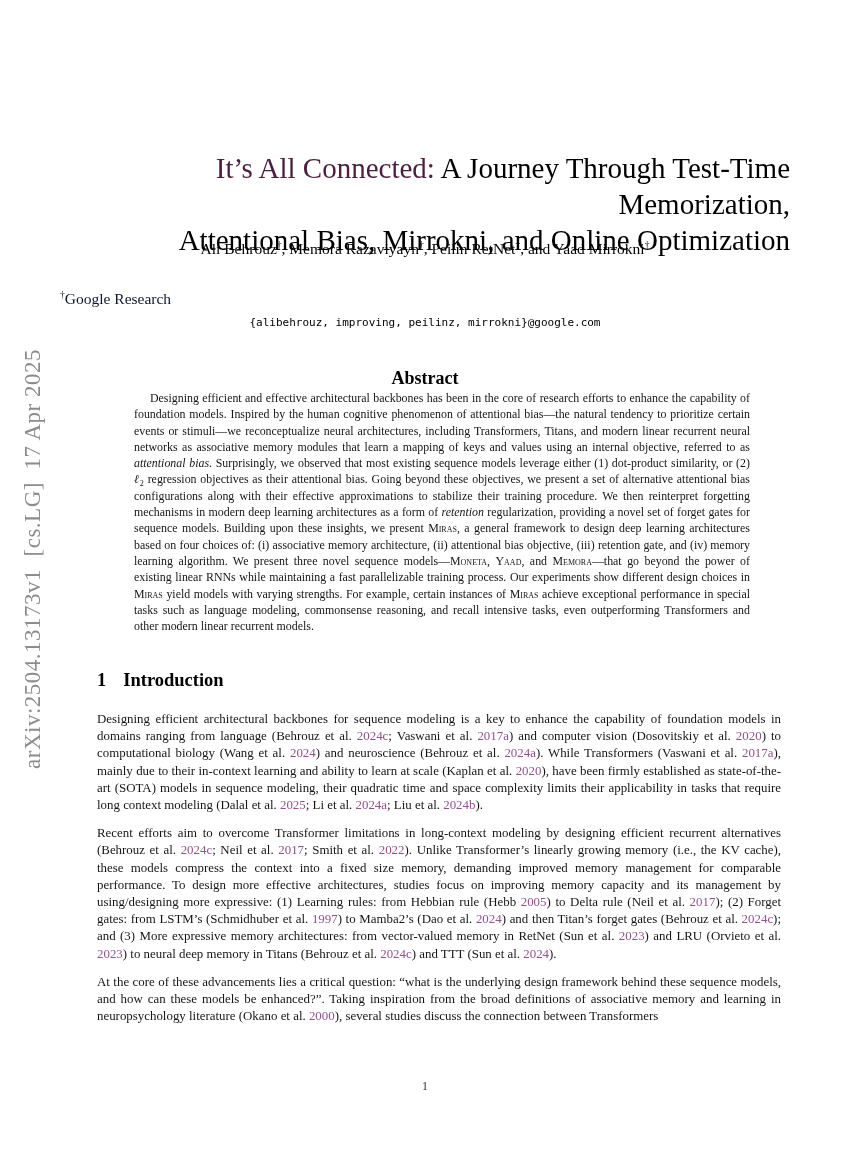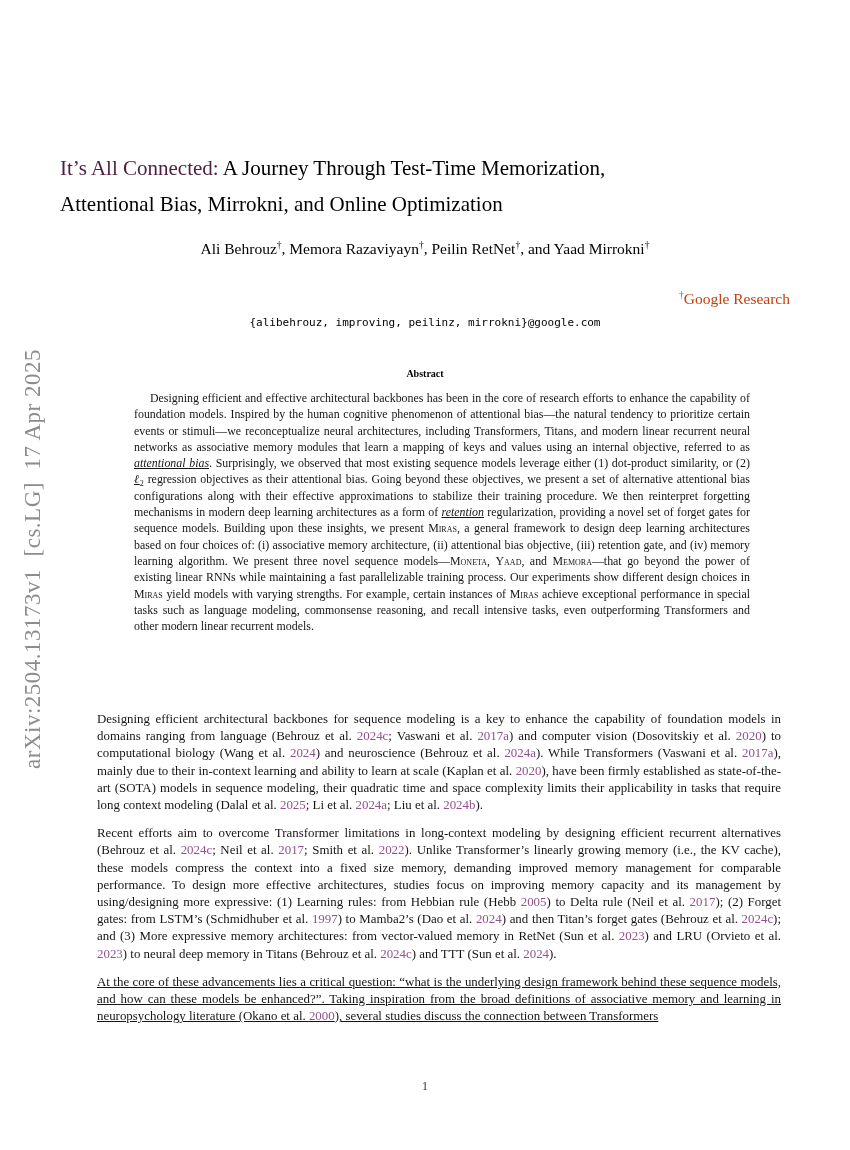--- a/index.html
+++ b/index.html
@@ -21,80 +21,80 @@
   .arxiv-stamp{
     position:absolute;left:20px;top:838px;width:558px;height:30px;
     transform:rotate(-90deg);transform-origin:top left;
     color:var(--stamp);font-size:23px;letter-spacing:0.5px;
     text-align:center;white-space:pre;
   }
 
   
   .title{
     position:absolute;top:150px;left:60px;right:60px;
-    text-align:left;font-size:21px;line-height:36px;color:#000;
+    text-align:right;font-size:29px;line-height:36px;color:#000;
   }
   .seg-accent{color:var(--accent);}
 
   
   .authors{
     position:absolute;top:240px;left:60px;right:60px;
     text-align:center;font-size:15.5px;color:#000;
   }
 
   
   .affiliation{
     position:absolute;top:290px;left:60px;right:60px;
-    text-align:right;font-size:15.5px;color:#c2410c;
+    text-align:left;font-size:15.5px;color:#0f172a;
   }
 
   
   .email{
     position:absolute;top:316px;left:60px;right:60px;
     text-align:center;
     font-family:"DejaVu Sans Mono","Liberation Mono",monospace;
     font-size:11px;color:#000;
   }
 
   
   .abstract-heading{
     position:absolute;top:368px;left:60px;right:60px;
-    text-align:center;font-size:10px;font-weight:bold;color:#000;
+    text-align:center;font-size:18px;font-weight:bold;color:#000;
   }
   .abstract-body{
     position:absolute;top:390px;left:134px;width:616px;
     font-size:11.9px;line-height:16.3px;text-align:justify;
     text-indent:16px;color:var(--ink);
   }
 
   
   .section-heading{
     position:absolute;top:670px;left:97px;right:70px;
     font-size:18.5px;font-weight:bold;color:#000;
   }
   .section-heading .sec-num{margin-right:17px;}
 
   
   .body-text{
     position:absolute;top:711px;left:97px;width:684px;
     font-size:12.9px;line-height:17.2px;text-align:justify;color:var(--ink);
   }
   .body-text p{margin:0 0 11px 0;}
-  .body-text p:last-child{margin-bottom:0;text-decoration:underline;}
+  .body-text p:last-child{margin-bottom:0;}
 
   
   .page-number{
     position:absolute;top:1079px;left:0;right:0;
     text-align:center;font-size:12px;color:#333;
   }
 
   
   .seg-t{}
   .seg-c{color:var(--citation);margin-top:16px;}
-  .seg-i{font-style:italic;text-decoration:underline;}
+  .seg-i{font-style:italic;}
   .seg-sc{font-variant:small-caps;}
   .seg-sub{font-size:68%;vertical-align:sub;line-height:0;}
   .seg-sup{font-size:62%;vertical-align:super;line-height:0;}
 </style>
 </head>
 <body>
 
 <div class="page">
 
   <div class="arxiv-stamp">arXiv:2504.13173v1  [cs.LG]  17 Apr 2025</div>
@@ -107,20 +107,23 @@
   <div class="authors"><span class="seg-t">Ali Behrouz</span><span class="seg-sup">†</span><span class="seg-t">, Memora Razaviyayn</span><span class="seg-sup">†</span><span class="seg-t">, Peilin RetNet</span><span class="seg-sup">†</span><span class="seg-t">, and Yaad Mirrokni</span><span class="seg-sup">†</span></div>
 
   <div class="affiliation"><span class="seg-sup">†</span><span class="seg-t">Google Research</span></div>
 
   <div class="email">{alibehrouz, improving, peilinz, mirrokni}@google.com</div>
 
   <div class="abstract-heading">Abstract</div>
 
   <div class="abstract-body"><span class="seg-t">Designing efficient and effective architectural backbones has been in the core of research efforts to enhance the capability of foundation models. Inspired by the human cognitive phenomenon of attentional bias—the natural tendency to prioritize certain events or stimuli—we reconceptualize neural architectures, including Transformers, Titans, and modern linear recurrent neural networks as associative memory modules that learn a mapping of keys and values using an internal objective, referred to as </span><span class="seg-i">attentional bias</span><span class="seg-t">. Surprisingly, we observed that most existing sequence models leverage either (1) dot-product similarity, or (2) </span><span class="seg-i">ℓ</span><span class="seg-sub">2</span><span class="seg-t"> regression objectives as their attentional bias. Going beyond these objectives, we present a set of alternative attentional bias configurations along with their effective approximations to stabilize their training procedure. We then reinterpret forgetting mechanisms in modern deep learning architectures as a form of </span><span class="seg-i">retention</span><span class="seg-t"> regularization, providing a novel set of forget gates for sequence models. Building upon these insights, we present </span><span class="seg-sc">Miras</span><span class="seg-t">, a general framework to design deep learning architectures based on four choices of: (i) associative memory architecture, (ii) attentional bias objective, (iii) retention gate, and (iv) memory learning algorithm. We present three novel sequence models—</span><span class="seg-sc">Moneta</span><span class="seg-t">, </span><span class="seg-sc">Yaad</span><span class="seg-t">, and </span><span class="seg-sc">Memora</span><span class="seg-t">—that go beyond the power of existing linear RNNs while maintaining a fast parallelizable training process. Our experiments show different design choices in </span><span class="seg-sc">Miras</span><span class="seg-t"> yield models with varying strengths. For example, certain instances of </span><span class="seg-sc">Miras</span><span class="seg-t"> achieve exceptional performance in special tasks such as language modeling, commonsense reasoning, and recall intensive tasks, even outperforming Transformers and other modern linear recurrent models.</span></div>
 
+  <div class="section-heading">
+    <span class="sec-num">1</span><span>Introduction</span>
+  </div>
 
   <div class="body-text">
     <p><span class="seg-t">Designing efficient architectural backbones for sequence modeling is a key to enhance the capability of foundation models in domains ranging from language (Behrouz et al. </span><span class="seg-c">2024c</span><span class="seg-t">; Vaswani et al. </span><span class="seg-c">2017a</span><span class="seg-t">) and computer vision (Dosovitskiy et al. </span><span class="seg-c">2020</span><span class="seg-t">) to computational biology (Wang et al. </span><span class="seg-c">2024</span><span class="seg-t">) and neuroscience (Behrouz et al. </span><span class="seg-c">2024a</span><span class="seg-t">). While Transformers (Vaswani et al. </span><span class="seg-c">2017a</span><span class="seg-t">), mainly due to their in-context learning and ability to learn at scale (Kaplan et al. </span><span class="seg-c">2020</span><span class="seg-t">), have been firmly established as state-of-the-art (SOTA) models in sequence modeling, their quadratic time and space complexity limits their applicability in tasks that require long context modeling (Dalal et al. </span><span class="seg-c">2025</span><span class="seg-t">; Li et al. </span><span class="seg-c">2024a</span><span class="seg-t">; Liu et al. </span><span class="seg-c">2024b</span><span class="seg-t">).</span></p>
     <p><span class="seg-t">Recent efforts aim to overcome Transformer limitations in long-context modeling by designing efficient recurrent alternatives (Behrouz et al. </span><span class="seg-c">2024c</span><span class="seg-t">; Neil et al. </span><span class="seg-c">2017</span><span class="seg-t">; Smith et al. </span><span class="seg-c">2022</span><span class="seg-t">). Unlike Transformer’s linearly growing memory (i.e., the KV cache), these models compress the context into a fixed size memory, demanding improved memory management for comparable performance. To design more effective architectures, studies focus on improving memory capacity and its management by using/designing more expressive: (1) Learning rules: from Hebbian rule (Hebb </span><span class="seg-c">2005</span><span class="seg-t">) to Delta rule (Neil et al. </span><span class="seg-c">2017</span><span class="seg-t">); (2) Forget gates: from LSTM’s (Schmidhuber et al. </span><span class="seg-c">1997</span><span class="seg-t">) to Mamba2’s (Dao et al. </span><span class="seg-c">2024</span><span class="seg-t">) and then Titan’s forget gates (Behrouz et al. </span><span class="seg-c">2024c</span><span class="seg-t">); and (3) More expressive memory architectures: from vector-valued memory in RetNet (Sun et al. </span><span class="seg-c">2023</span><span class="seg-t">) and LRU (Orvieto et al. </span><span class="seg-c">2023</span><span class="seg-t">) to neural deep memory in Titans (Behrouz et al. </span><span class="seg-c">2024c</span><span class="seg-t">) and TTT (Sun et al. </span><span class="seg-c">2024</span><span class="seg-t">).</span></p>
     <p><span class="seg-t">At the core of these advancements lies a critical question: “what is the underlying design framework behind these sequence models, and how can these models be enhanced?”. Taking inspiration from the broad definitions of associative memory and learning in neuropsychology literature (Okano et al. </span><span class="seg-c">2000</span><span class="seg-t">), several studies discuss the connection between Transformers</span></p>
   </div>
 
   <div class="page-number">1</div>
 
 </div>

